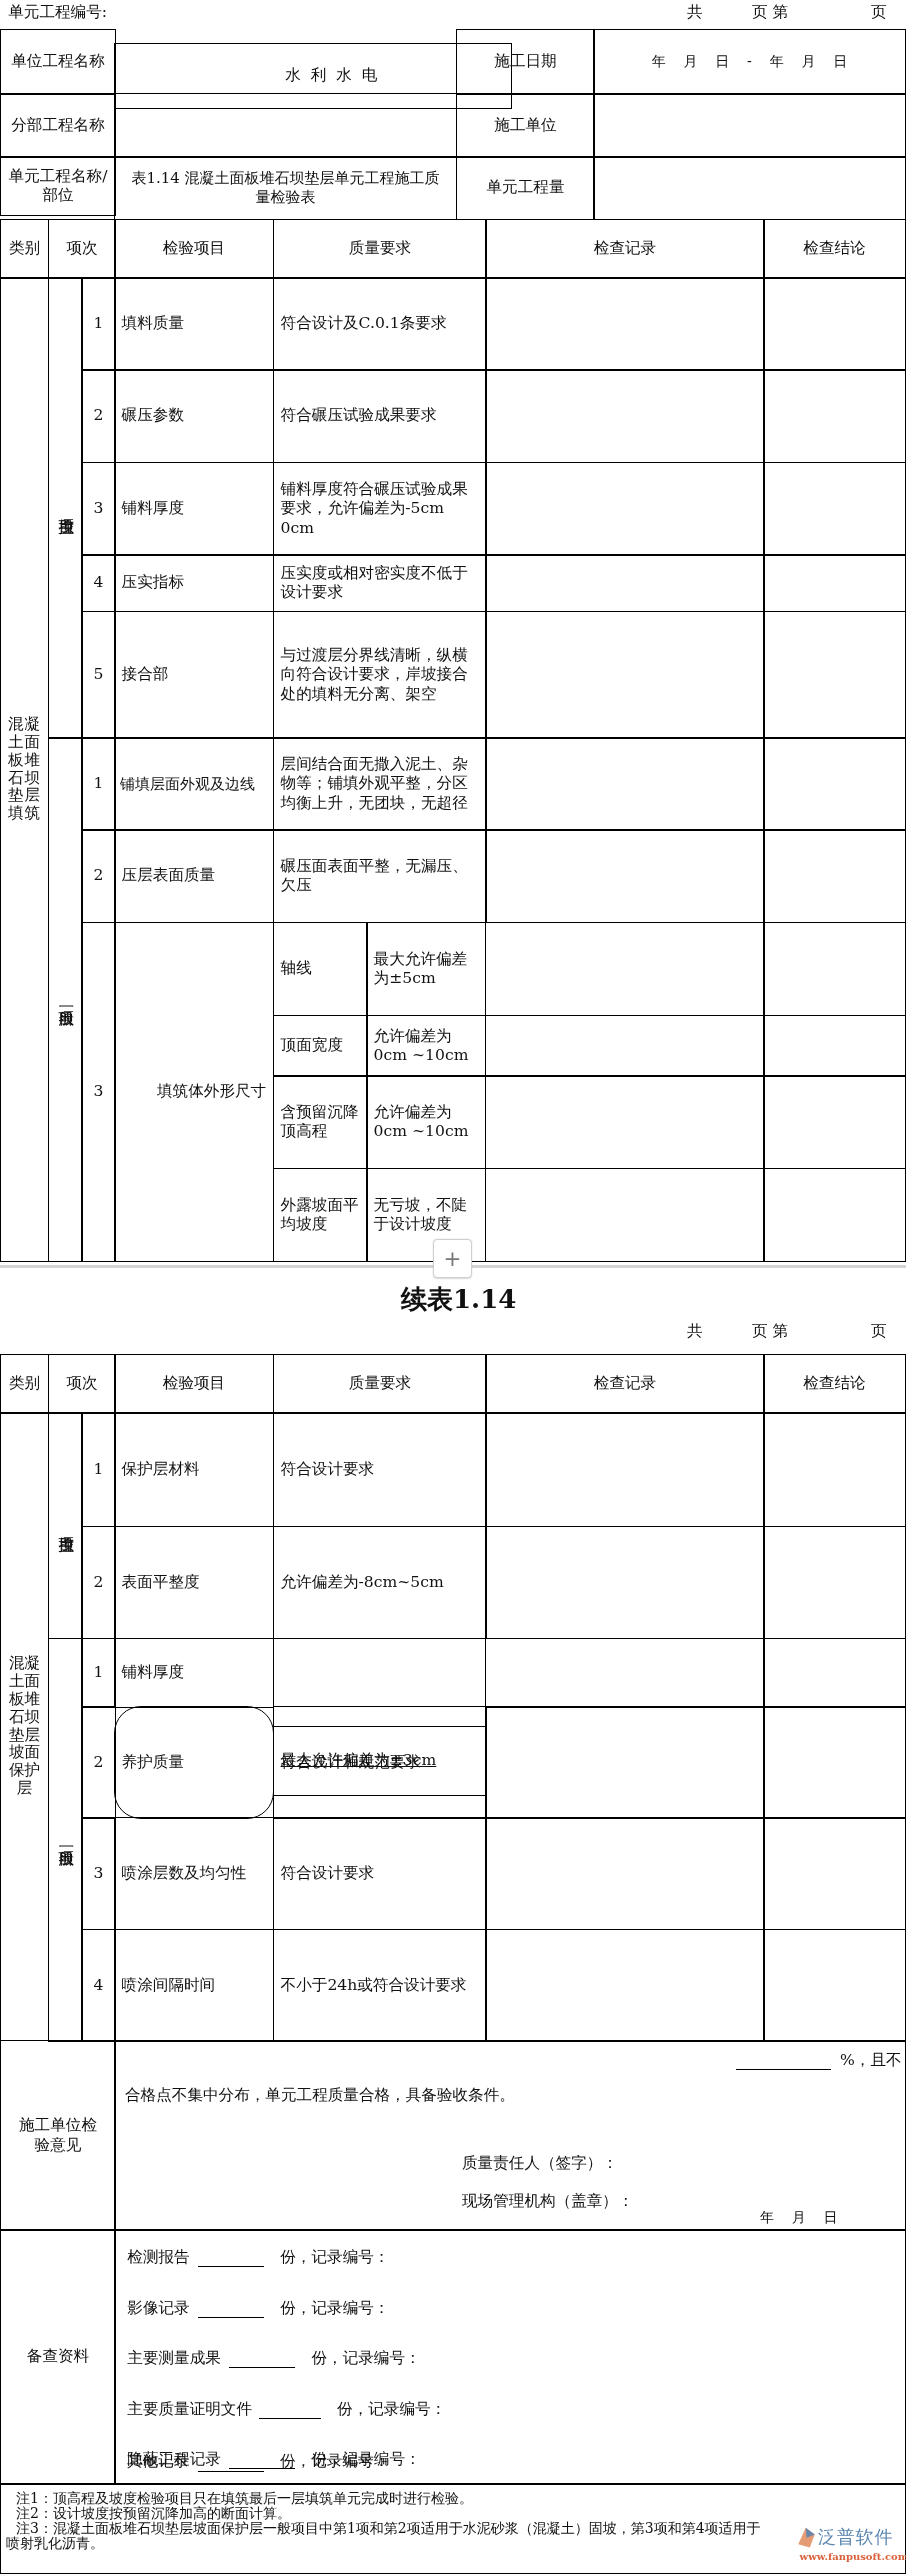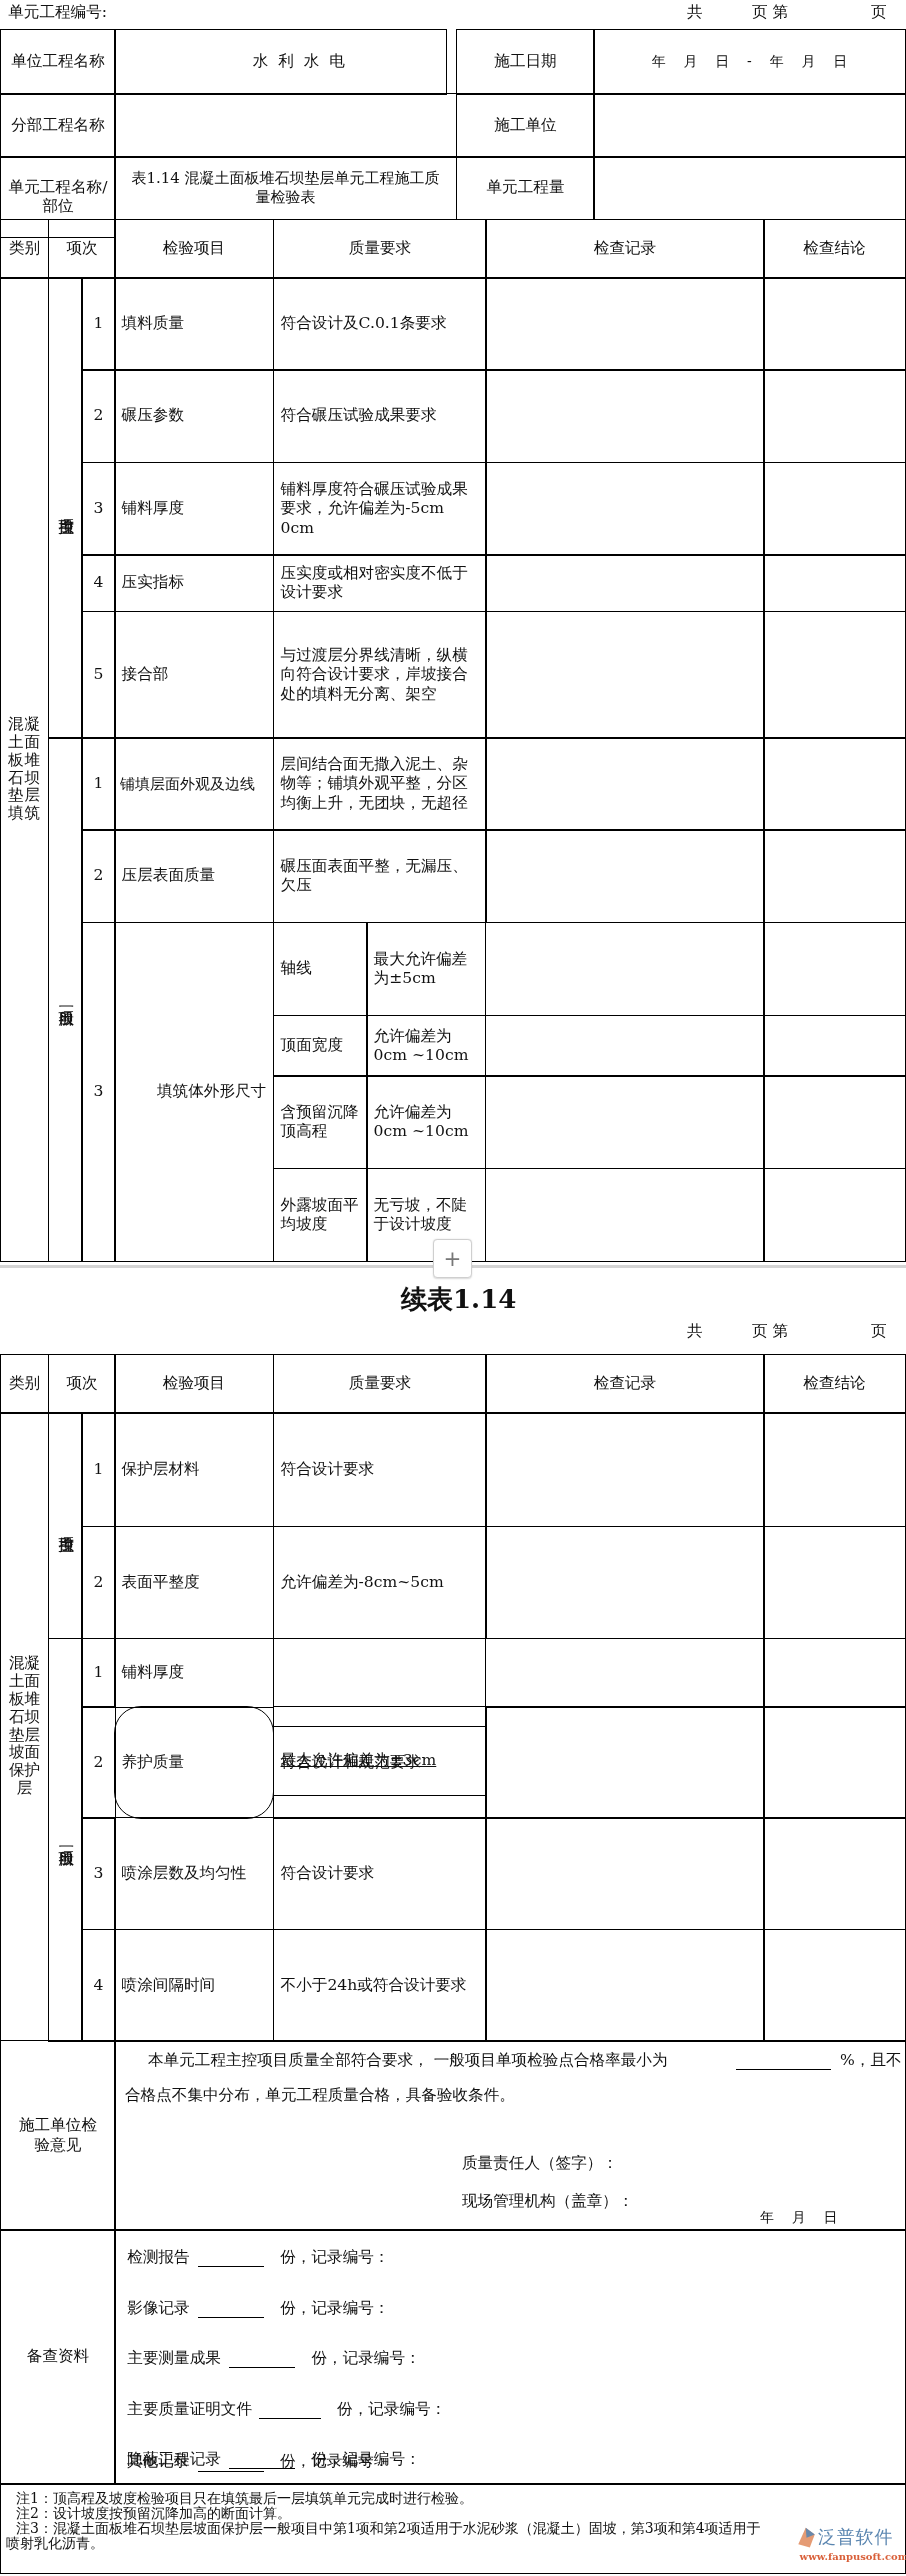--- a/index.html
+++ b/index.html
@@ -18,30 +18,30 @@
 </style>
 </head>
 <body>
 
 <div class="plain" style="left:8.2px;top:1.6px;">单元工程编号:</div>
 <div class="plain" style="left:687px;top:1.6px;">共</div>
 <div class="plain" style="left:752px;top:1.6px;">页 第</div>
 <div class="plain" style="left:871px;top:1.6px;">页</div>
 
 <div class="cell" style="left:0;top:29px;width:116px;height:66px;">单位工程名称</div>
-<div class="cell" style="left:114px;top:29px;width:333px;height:66px;letter-spacing:2.5px;padding-left:44px;">水 利 水 电</div>
+<div class="cell" style="left:114px;top:43px;width:398px;height:66px;letter-spacing:2.5px;padding-left:44px;">水 利 水 电</div>
 <div class="cell" style="left:456px;top:29px;width:139px;height:66px;">施工日期</div>
 <div class="cell" style="left:593px;top:29px;width:313px;height:66px;white-space:pre;font-size:14px;">年    月    日    -    年    月    日</div>
 
 <div class="cell" style="left:0;top:93px;width:116px;height:65px;">分部工程名称</div>
 <div class="cell" style="left:114px;top:93px;width:343px;height:65px;"></div>
 <div class="cell" style="left:456px;top:93px;width:139px;height:65px;">施工单位</div>
 <div class="cell" style="left:593px;top:93px;width:313px;height:65px;"></div>
 
-<div class="cell" style="left:0;top:156px;width:116px;height:82px;padding:0 3.3px;">单元工程名称/部位</div>
+<div class="cell" style="left:0;top:156px;width:116px;height:60px;padding:0 3.3px;">单元工程名称/部位</div>
 <div class="cell" style="left:114px;top:156px;width:343px;height:64px;padding:0 16.4px;font-size:15px;">表1.14 混凝土面板堆石坝垫层单元工程施工质量检验表</div>
 <div class="cell" style="left:456px;top:156px;width:139px;height:64px;">单元工程量</div>
 <div class="cell" style="left:593px;top:156px;width:313px;height:64px;"></div>
 
 <div class="cell" style="left:0;top:219px;width:49px;height:60px;padding:0;">类别</div>
 <div class="cell" style="left:48px;top:219px;width:68px;height:60px;">项次</div>
 <div class="cell" style="left:114px;top:219px;width:160px;height:60px;">检验项目</div>
 <div class="cell" style="left:273px;top:219px;width:214px;height:60px;">质量要求</div>
 <div class="cell" style="left:485px;top:219px;width:280px;height:60px;">检查记录</div>
 <div class="cell" style="left:763px;top:219px;width:143px;height:60px;">检查结论</div>
@@ -181,21 +181,20 @@
 <div class="cell" style="left:763px;top:1817px;width:143px;height:113px;"></div>
 
 <div class="cell" style="left:81px;top:1929px;width:35px;height:113px;">4</div>
 <div class="cell left" style="left:114px;top:1929px;width:160px;height:113px;">喷涂间隔时间</div>
 <div class="cell left" style="left:273px;top:1929px;width:214px;height:113px;">不小于24h或符合设计要求</div>
 <div class="cell" style="left:485px;top:1929px;width:280px;height:113px;"></div>
 <div class="cell" style="left:763px;top:1929px;width:143px;height:113px;"></div>
 
 <div class="cell" style="left:0;top:2040px;width:116px;height:191px;padding:0 16.4px;">施工单位检验意见</div>
 <div class="cell top" style="left:114px;top:2040px;width:792px;height:191px;display:block;padding:0;">
-  <div class="plain" style="left:33px;top:10px;">本单元工程主控项目质量全部符合要求， 一般项目单项检验点合格率最小为</div>
   <div class="abs" style="left:621px;top:28px;width:95px;height:1.2px;background:#000;"></div>
   <div class="plain" style="left:725px;top:10px;">%，且不</div>
   <div class="plain" style="left:10px;top:45px;">合格点不集中分布，单元工程质量合格，具备验收条件。</div>
   <div class="plain" style="left:347px;top:113px;">质量责任人（签字）：</div>
   <div class="plain" style="left:347px;top:151px;">现场管理机构（盖章）：</div>
 
 </div>
 <div class="plain" style="left:760px;top:2209px;white-space:pre;font-size:14px;z-index:2;">年    月    日</div>
 
 <div class="cell" style="left:0;top:2229px;width:116px;height:256px;">备查资料</div>

